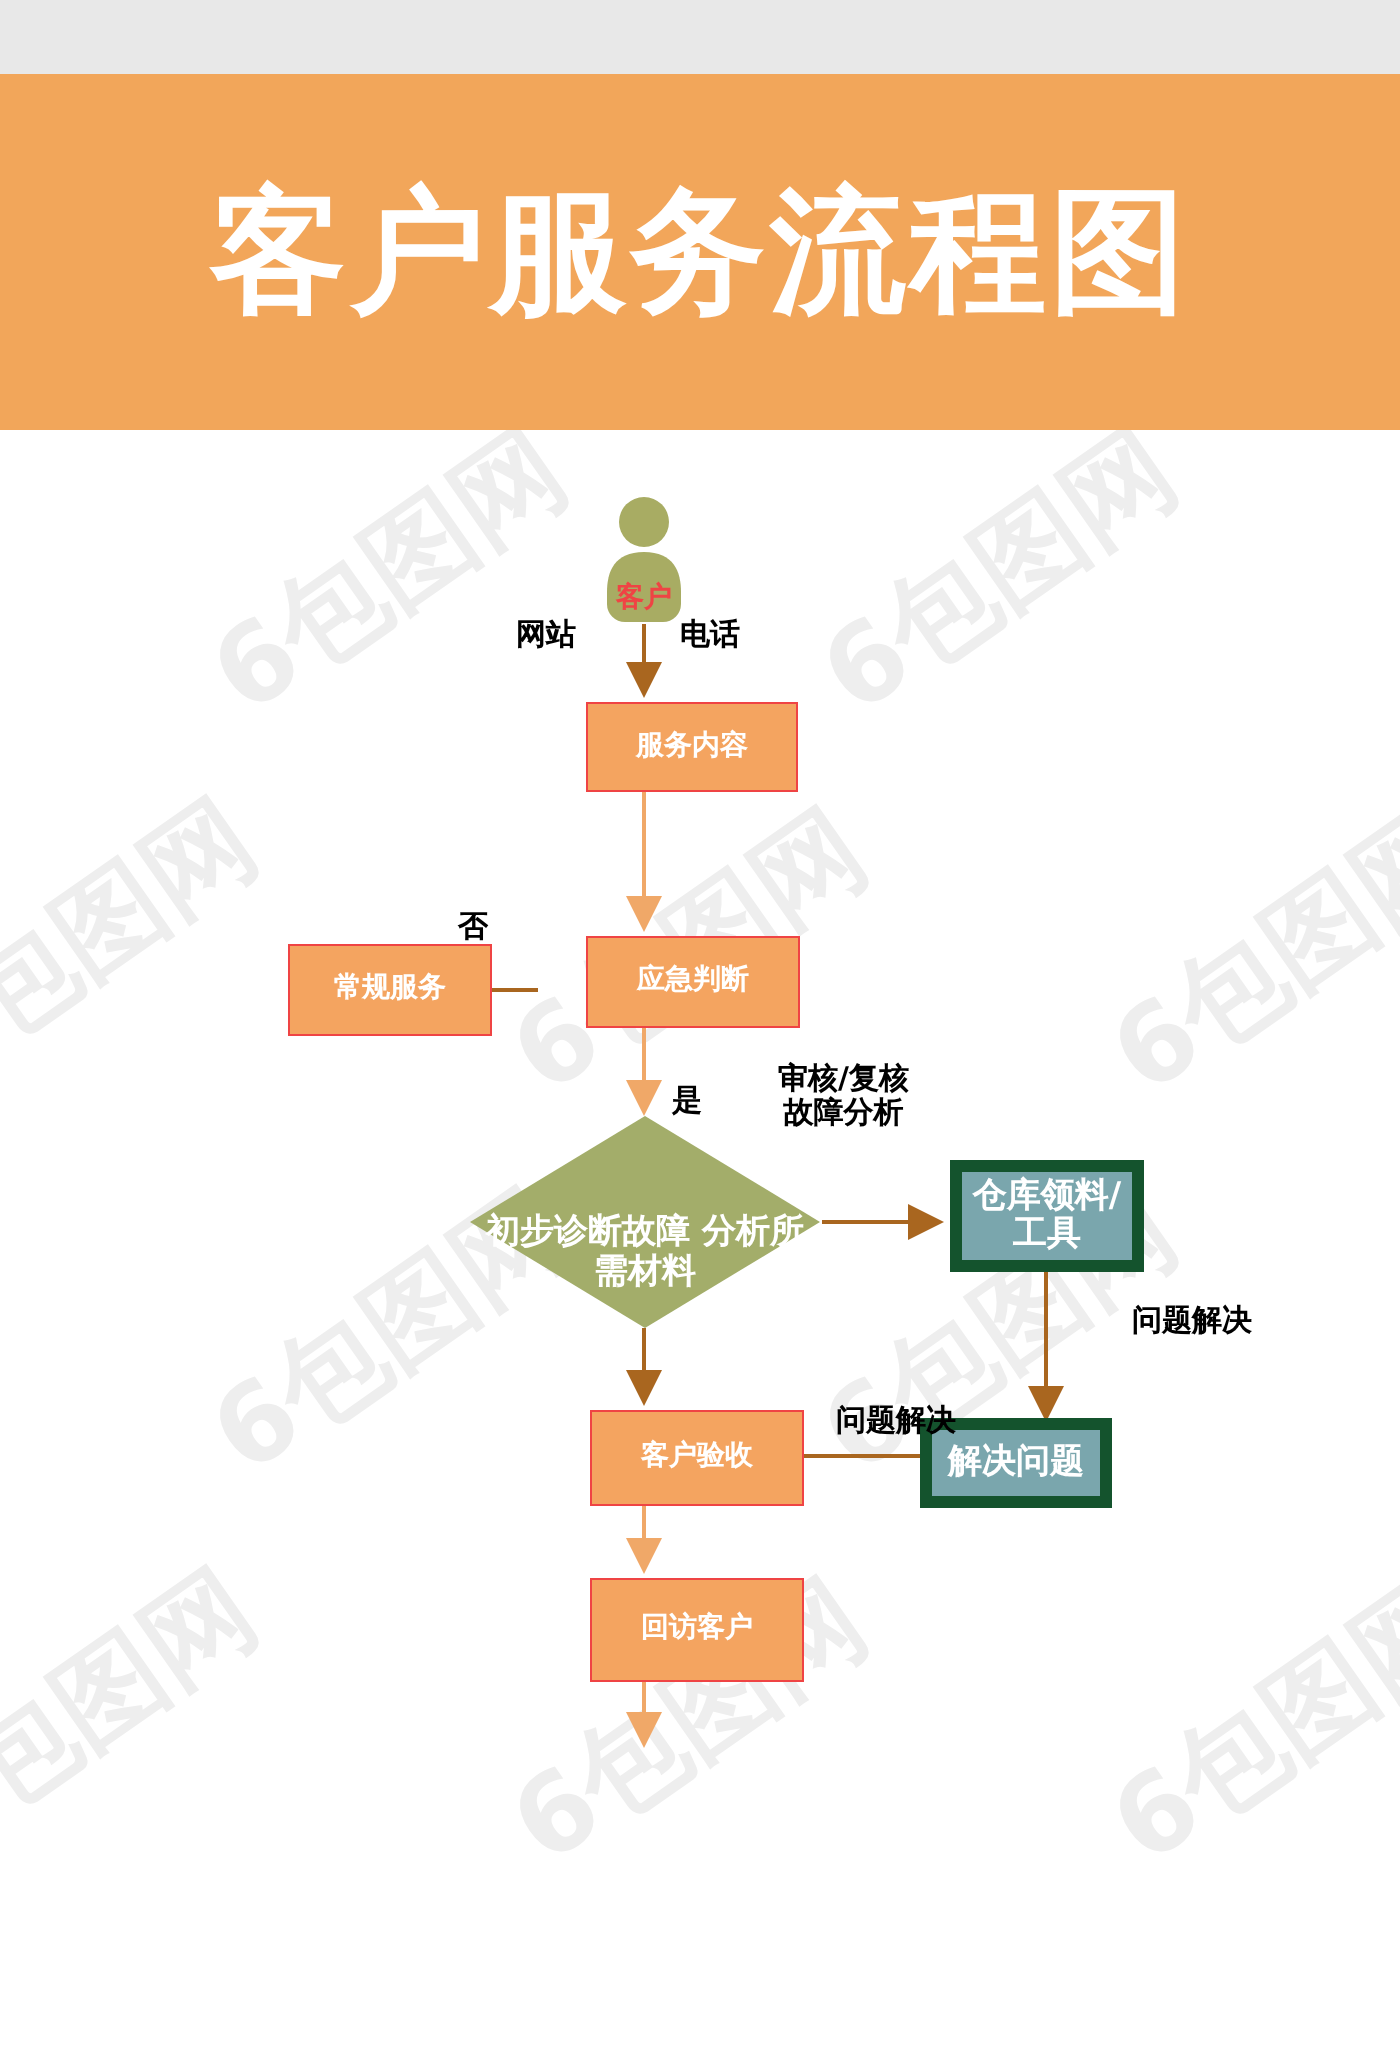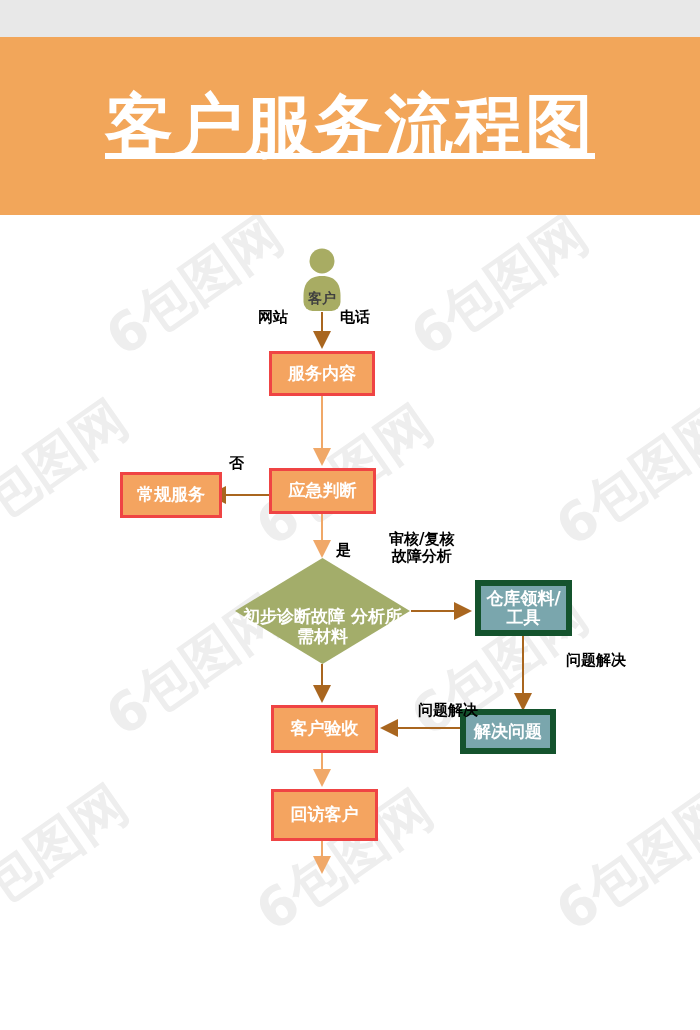--- a/index.html
+++ b/index.html
@@ -13,48 +13,47 @@
   #page{position:relative;width:700px;height:1030px;overflow:hidden;background:#fff;}
 
   
   .topstrip{position:absolute;left:0;top:0;width:700px;height:37px;background:#e8e8e8;}
   .headerband{position:absolute;left:0;top:37px;width:700px;height:178px;background:#f2a65a;}
   .headerband .title{
     position:absolute;left:0;top:0;width:700px;height:178px;
     display:flex;align-items:center;justify-content:center;
     color:#ffffff;font-size:68px;font-weight:bold;letter-spacing:2px;
     font-family:"DejaVu Sans","Liberation Sans",sans-serif;
-    text-decoration:underline;
   }
   .bottomstrip{position:absolute;left:0;top:1000px;width:700px;height:30px;background:#ffffff;}
 
   
   .wm-layer{position:absolute;left:0;top:215px;width:700px;height:815px;overflow:hidden;pointer-events:none;}
   .wm{position:absolute;transform:rotate(-35deg);transform-origin:center center;
       color:#eeeeee;font-size:54px;font-weight:bold;white-space:nowrap;
       font-family:"DejaVu Sans","Liberation Sans",sans-serif;opacity:1;}
 
   
   .canvas{position:absolute;left:0;top:215px;width:700px;height:785px;}
 
   .node{position:absolute;box-sizing:border-box;display:flex;align-items:center;
         justify-content:center;text-align:center;color:#ffffff;font-weight:bold;
         font-family:"DejaVu Sans","Liberation Sans",sans-serif;line-height:1.12;}
-  .node.orange{background:#f4a460;border:3px solid #ef4444;font-size:17px;}
+  .node.orange{background:#f4a460;border:1px solid #ef4444;font-size:14px;margin-left:24px;}
   .node.teal{background:#7aa6ad;border:6px solid #14532d;font-size:17px;}
 
   .diamond{position:absolute;}
   .diamond .dlabel{position:absolute;left:0;top:16px;width:100%;height:100%;
       display:flex;align-items:center;justify-content:center;text-align:center;
       color:#ffffff;font-weight:bold;font-size:17px;line-height:1.15;
       font-family:"DejaVu Sans","Liberation Sans",sans-serif;}
 
   .person{position:absolute;}
   .person .plabel{position:absolute;left:0;bottom:4px;width:100%;text-align:center;
-      color:#404040;font-weight:bold;font-size:14px;
+      color:#ef4444;font-weight:bold;font-size:14px;
       font-family:"DejaVu Sans","Liberation Sans",sans-serif;}
 
   .edgelabel{position:absolute;color:#000000;font-weight:bold;font-size:15px;
       line-height:1.15;white-space:pre-line;text-align:center;
       font-family:"DejaVu Sans","Liberation Sans",sans-serif;}
 
   svg.arrows{position:absolute;left:0;top:0;width:700px;height:785px;overflow:visible;}
 </style>
 </head>
 <body>

